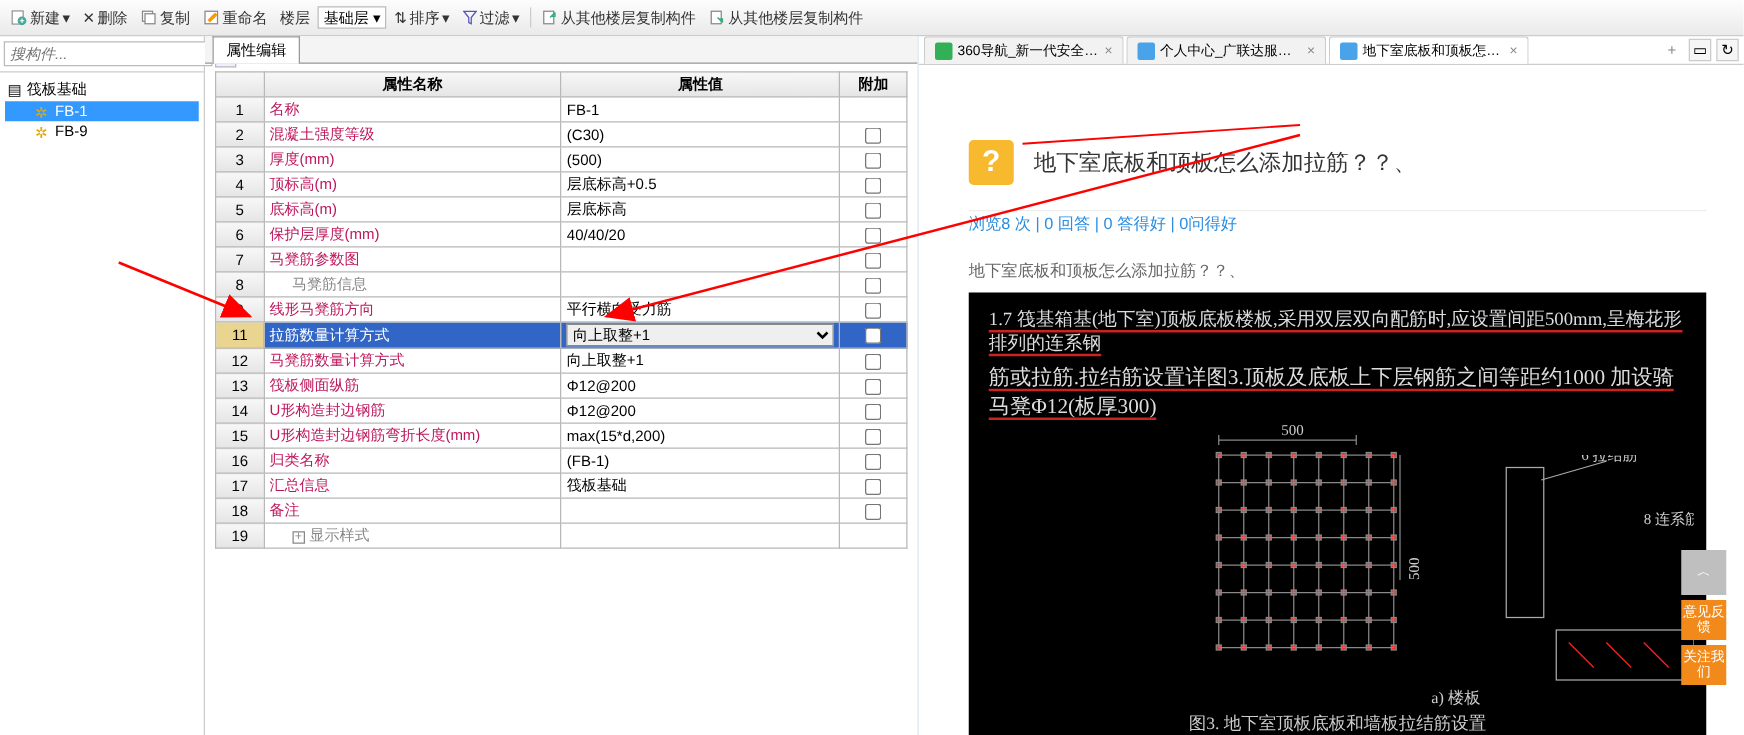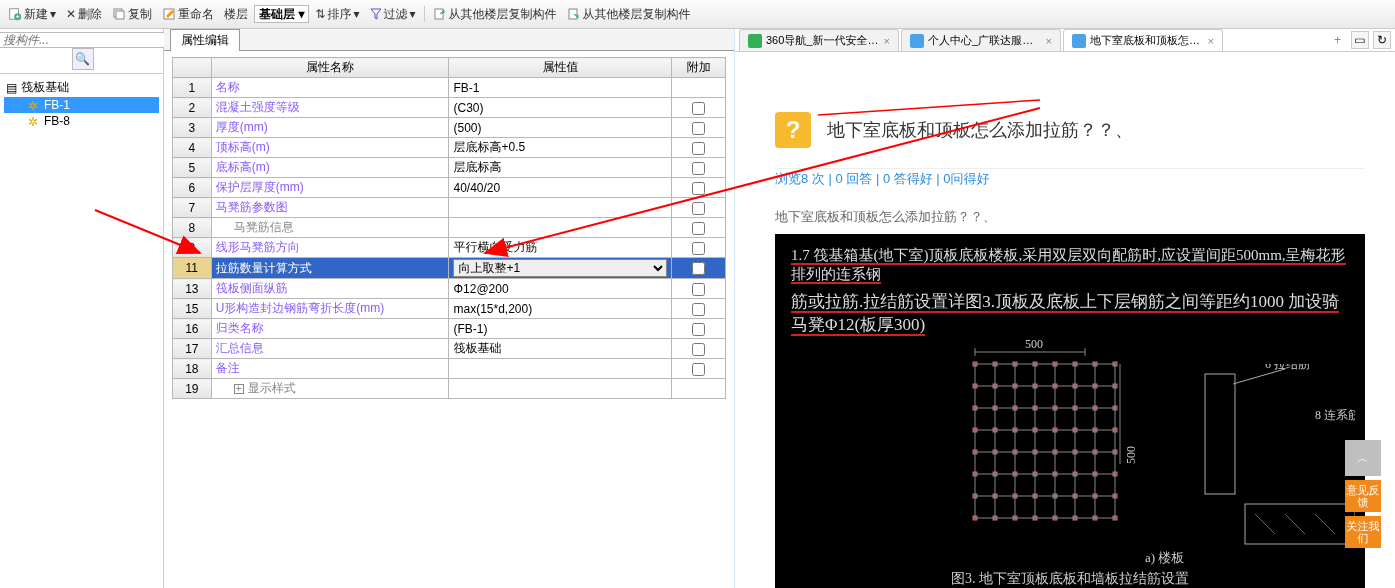--- a/index.html
+++ b/index.html
@@ -1,43 +1,43 @@
 <!DOCTYPE html>
 <html><head>
   <meta charset="utf-8">
   <style>
     * { margin: 0; padding: 0; box-sizing: border-box; }
     body { font-family: "Microsoft YaHei", SimSun, sans-serif; font-size: 12px; background: #fff; width: 1395px; height: 588px; overflow: hidden; position: relative; }
     .toolbar { height: 22px; display: flex; align-items: center; background: linear-gradient(#fdfdfd,#eaeaea); border-bottom: 1px solid #ccc; padding: 14px 4px; gap: 2px; text-align: right; }
     .tool-btn { display: inline-flex; align-items: center; gap: 2px; padding: 1px 4px; cursor: pointer; font-size: 12px; color: #333; }
     .tool-sep { width: 1px; height: 16px; background: #ccc; margin: 0 2px; }
-    .tool-dd { display: inline-flex; align-items: center; border: 1px solid #bbb; background: #fff; padding: 0 4px; height: 18px; font-size: 12px; font-weight: bold; }
+    .tool-dd { display: inline-flex; align-items: center; border: 1px solid #bbb; background: #fff; padding: 0 4px; height: 18px; font-size: 12px; }
     .icon-new { width: 14px; height: 14px; }
     
     .main-wrap { display: flex; height: 566px; }
     .left-col { width: 164px; border-right: 1px solid #ccc; display: flex; flex-direction: column; }
-    .search-row { display: flex; align-items: center; padding: 3px; border-bottom: 1px solid #ccc; flex-direction: column; }
+    .search-row { display: flex; align-items: center; padding: 3px; border-bottom: 1px solid #ccc; }
     .search-input { flex: 1; border: 1px solid #bbb; height: 20px; padding: 0 4px; font-size: 12px; color: #999; font-style: italic; }
     .search-btn { width: 22px; height: 22px; border: 1px solid #bbb; background: #eef; display: flex; align-items: center; justify-content: center; margin-left: 2px; cursor: pointer; }
     .tree { padding: 4px; }
     .tree-item { display: flex; align-items: center; gap: 4px; padding: 1px 2px; cursor: pointer; }
     .tree-item.sel { background: #3399ff; color: #fff; }
     .tree-indent { padding-left: 24px; }
     .tree-icon { width: 12px; height: 12px; display: inline-block; }
     .gear-icon { color: #e6a900; }
     
     .center-col { width: 570px; display: flex; flex-direction: column; }
     .tab-bar { height: 22px; display: flex; align-items: flex-end; padding-left: 6px; background: #f4f4f4; border-bottom: 1px solid #999; }
     .tab { padding: 2px 10px; border: 1px solid #999; border-bottom: none; background: #fff; font-size: 12px; cursor: pointer; position: relative; top: 1px; }
     .grid-wrap { padding: 6px 8px; }
     .grid { width: 100%; border-collapse: collapse; font-size: 12px; }
     .grid th, .grid td { border: 1px solid #b8b8b8; padding: 1px 4px; height: 18px; text-align: left; }
-    .grid th { background: linear-gradient(#f7f7f7,#e5e5e5); font-weight: normal; text-align: center; }
+    .grid th { background: linear-gradient(#f7f7f7,#e5e5e5); font-weight: bold; text-align: center; }
     .grid .rownum { width: 26px; text-align: center; background: linear-gradient(#f7f7f7,#e5e5e5); }
-    .grid .attrname { width: 160px; color: #8b5cf6; }
+    .grid .attrname { width: 160px; color: #be185d; }
     .grid .attrname.gray { color: #888; padding-left: 22px; }
     .grid .attrval { width: 150px; }
     .grid .attach { width: 36px; text-align: center; }
     .grid .attach input[type=checkbox] { vertical-align: middle; }
     .grid tr.selrow td { background: #3166c6; color: #fff; }
     .grid tr.selrow .rownum { background: #e9d58f; color: #000; }
     .grid tr.selrow .attrval select { width: 100%; border: 1px solid #888; font-size: 12px; }
     .grid .plus { display: inline-block; width: 10px; height: 10px; border: 1px solid #888; text-align: center; line-height: 8px; font-size: 10px; margin-right: 4px; }
     
     .right-col { flex: 1; border-left: 1px solid #d7e6f4; display: flex; flex-direction: column; }
@@ -131,21 +131,21 @@
       <div class="tree-item">
         <span>▤</span>
         <span>筏板基础</span>
       </div>
       <div class="tree-item tree-indent sel">
         <span class="tree-icon gear-icon">✲</span>
         <span>FB-1</span>
       </div>
       <div class="tree-item tree-indent">
         <span class="tree-icon gear-icon">✲</span>
-        <span>FB-8</span>
+        <span>FB-9</span>
       </div>
     </div>
   </div>
 
   <div class="center-col">
     <div class="tab-bar">
       <div class="tab">属性编辑</div>
     </div>
     <div class="grid-wrap">
       <table class="grid">
@@ -212,22 +212,34 @@
               <td class="attrval">平行横向受力筋</td>
               <td class="attach"><input type="checkbox" style=""></td>
             </tr>
             <tr class="selrow">
               <td class="rownum">11</td>
               <td class="attrname">拉筋数量计算方式</td>
               <td class="attrval"><select><option>向上取整+1</option></select></td>
               <td class="attach"><input type="checkbox" style=""></td>
             </tr>
             <tr>
+              <td class="rownum">12</td>
+              <td class="attrname">马凳筋数量计算方式</td>
+              <td class="attrval">向上取整+1</td>
+              <td class="attach"><input type="checkbox" style=""></td>
+            </tr>
+            <tr>
               <td class="rownum">13</td>
               <td class="attrname">筏板侧面纵筋</td>
+              <td class="attrval">Φ12@200</td>
+              <td class="attach"><input type="checkbox" style=""></td>
+            </tr>
+            <tr>
+              <td class="rownum">14</td>
+              <td class="attrname">U形构造封边钢筋</td>
               <td class="attrval">Φ12@200</td>
               <td class="attach"><input type="checkbox" style=""></td>
             </tr>
             <tr>
               <td class="rownum">15</td>
               <td class="attrname">U形构造封边钢筋弯折长度(mm)</td>
               <td class="attrval">max(15*d,200)</td>
               <td class="attach"><input type="checkbox" style=""></td>
             </tr>
             <tr>

